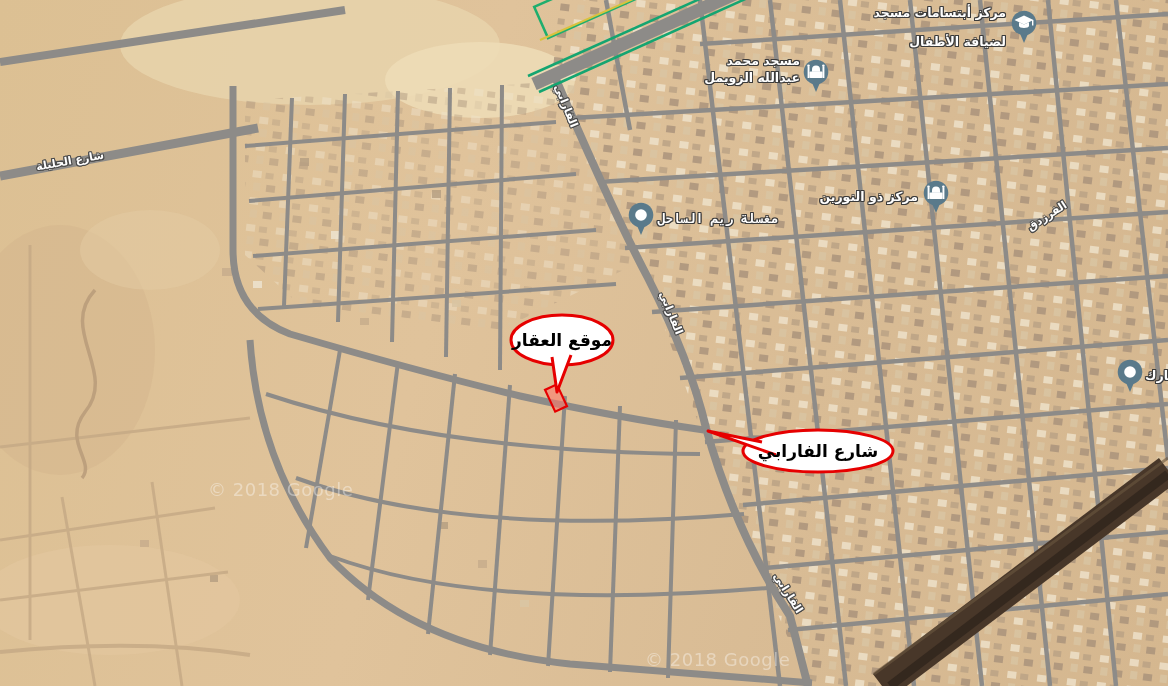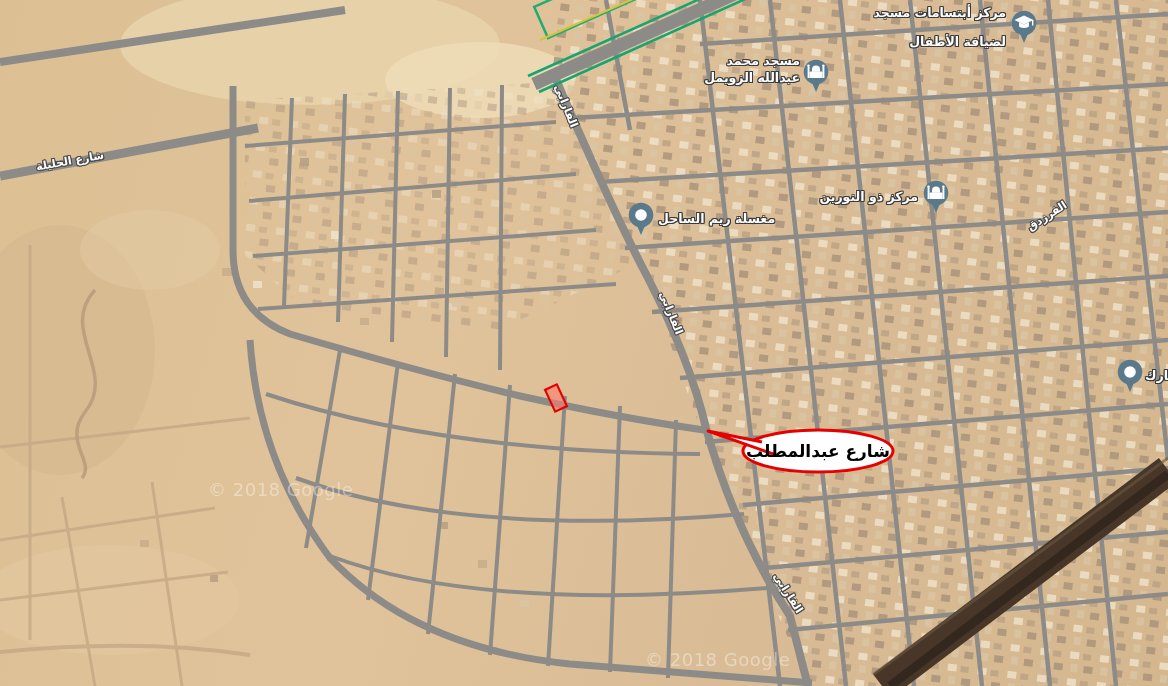--- a/index.html
+++ b/index.html
@@ -213,35 +213,42 @@
     <circle cx="13" cy="13" r="12.3"></circle>
     <use href="#icon-mosque"></use>
   </svg>
   <span class="poi-label" dir="rtl" style="right:250px;top:189px;text-align:right;">مركز ذو النورين</span>
 
   <svg class="pin" style="left:628px;top:202px" viewBox="0 0 26 34">
     <path class="pin-tail" d="M8.5,22.5 L13,33 L17.5,22.5 Z"></path>
     <circle cx="13" cy="13" r="12.3"></circle>
     <use href="#icon-dot"></use>
   </svg>
-  <span class="poi-label" dir="rtl" style="left:658px;top:211px;">مغسلة ريم الساحل</span>
+  <span class="poi-label" dir="rtl" style="left:658px;top:211px;font-family:Liberation Mono, monospace;">مغسلة ريم الساحل</span>
 
   <svg class="pin" style="left:1117px;top:359px" viewBox="0 0 26 34">
     <path class="pin-tail" d="M8.5,22.5 L13,33 L17.5,22.5 Z"></path>
     <circle cx="13" cy="13" r="12.3"></circle>
     <use href="#icon-dot"></use>
   </svg>
   <span class="poi-label" dir="rtl" style="left:1145px;top:368px;">بومحمد المبارك</span>
 
   <span class="wm" style="left:208px;top:479px;">© 2018 Google</span>
   <span class="wm" style="left:645px;top:649px;">© 2018 Google</span>
 
 
+  <div class="callout" style="left:505px;top:312px;width:115px;height:92px;">
+    <svg width="115" height="92" viewBox="0 0 115 92">
+      <ellipse cx="57" cy="28" rx="51" ry="25" fill="#fff" stroke="#e60000" stroke-width="3"></ellipse>
+      <path d="M 47,45 L 52,80 L 66,43" fill="#fff" stroke="#e60000" stroke-width="3" stroke-linejoin="round"></path>
+    </svg>
+    <span class="txt" dir="rtl" style="left:57px;top:28px;font-size:17px;">موقع العقار</span>
+  </div>
 
   <div class="callout" style="left:700px;top:424px;width:195px;height:52px;">
     <svg width="195" height="52" viewBox="0 0 195 52">
       <ellipse cx="118" cy="27" rx="75" ry="21" fill="#fff" stroke="#e60000" stroke-width="3"></ellipse>
       <path d="M 62,18 L 8,7 L 76,31" fill="#fff" stroke="#e60000" stroke-width="3" stroke-linejoin="round"></path>
     </svg>
-    <span class="txt" dir="rtl" style="left:118px;top:27px;font-size:17px;">شارع عبدالمطلب</span>
+    <span class="txt" dir="rtl" style="left:118px;top:27px;font-size:17px;">شارع الفارابي</span>
   </div>
 
 </div>
 
 </body></html>

